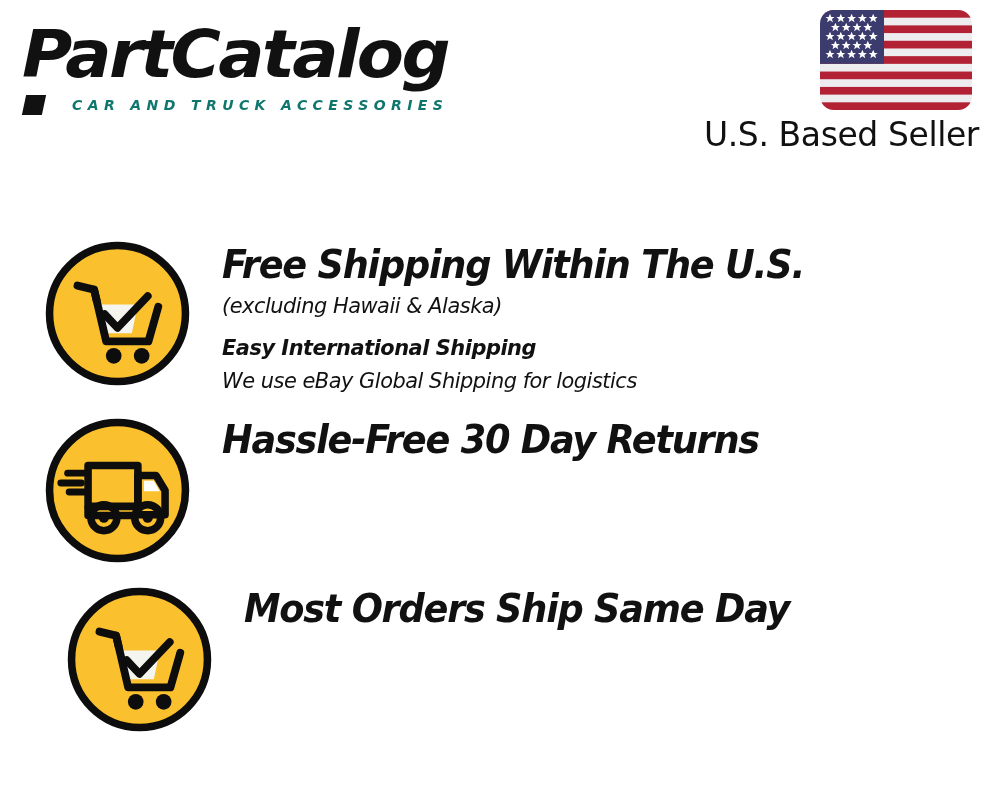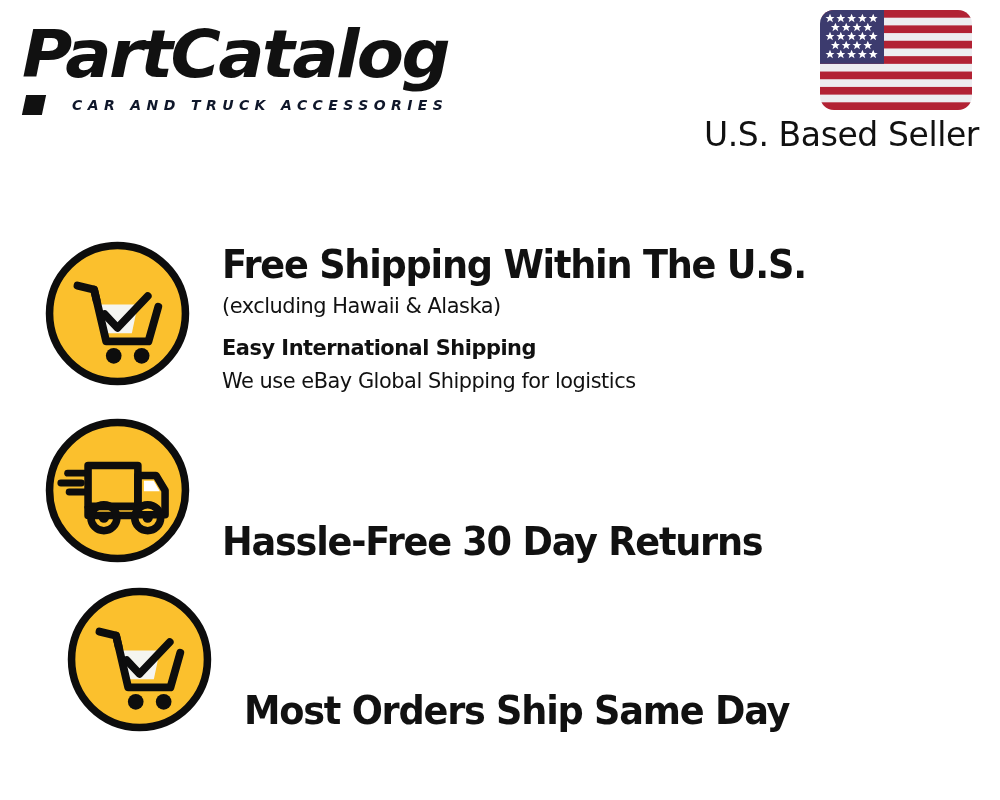--- a/index.html
+++ b/index.html
@@ -63,21 +63,21 @@
   #brand-tagline {
     position: absolute;
     left: 48px;
     top: 2px;
     font-family: "DejaVu Sans", sans-serif;
     font-weight: bold;
     font-style: italic;
     font-size: 14px;
     line-height: 18px;
     letter-spacing: 5.4px;
-    color: #0f172a;
+    color: #0f766e;
     white-space: nowrap;
   }
 
   
   #seller-badge {
     position: absolute;
     right: 12px;
     top: 10px;
     width: 268px;
     height: 148px;
@@ -101,20 +101,21 @@
     white-space: nowrap;
     text-align: center;
   }
 
   
   #features {
     position: absolute;
     left: 0;
     top: 238px;
     width: 928px;
+    font-style: italic;
   }
   .feature-row {
     position: relative;
     display: flex;
     align-items: flex-start;
     width: 1000px;
   }
   .feature-icon-wrap {
     flex: 0 0 auto;
     width: 155px;
@@ -164,21 +165,21 @@
   }
 
   
   #feature-row-0 { margin-top: 0px; }
   #feature-row-1 { margin-top: 18px; }
   #feature-row-2 { margin-top: 18px; padding-left: 22px; }
 
   
   .feature-row.single .feature-text {
     display: flex;
-    align-items: flex-end;
+    align-items: flex-start;
     min-height: 151px;
     padding-top: 0;
   }
 </style>
 </head>
 <body>
 
 <div id="header">
 
   <div id="brand-logo">

